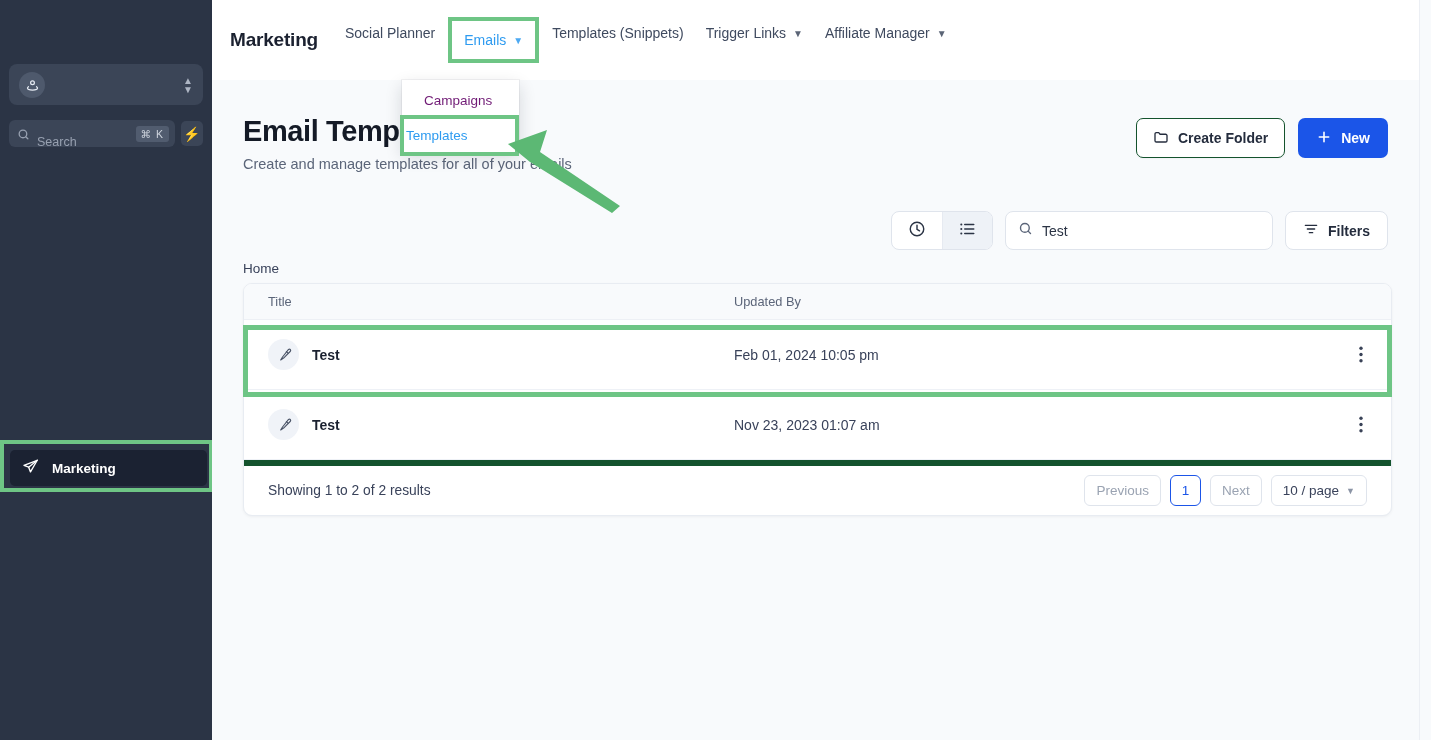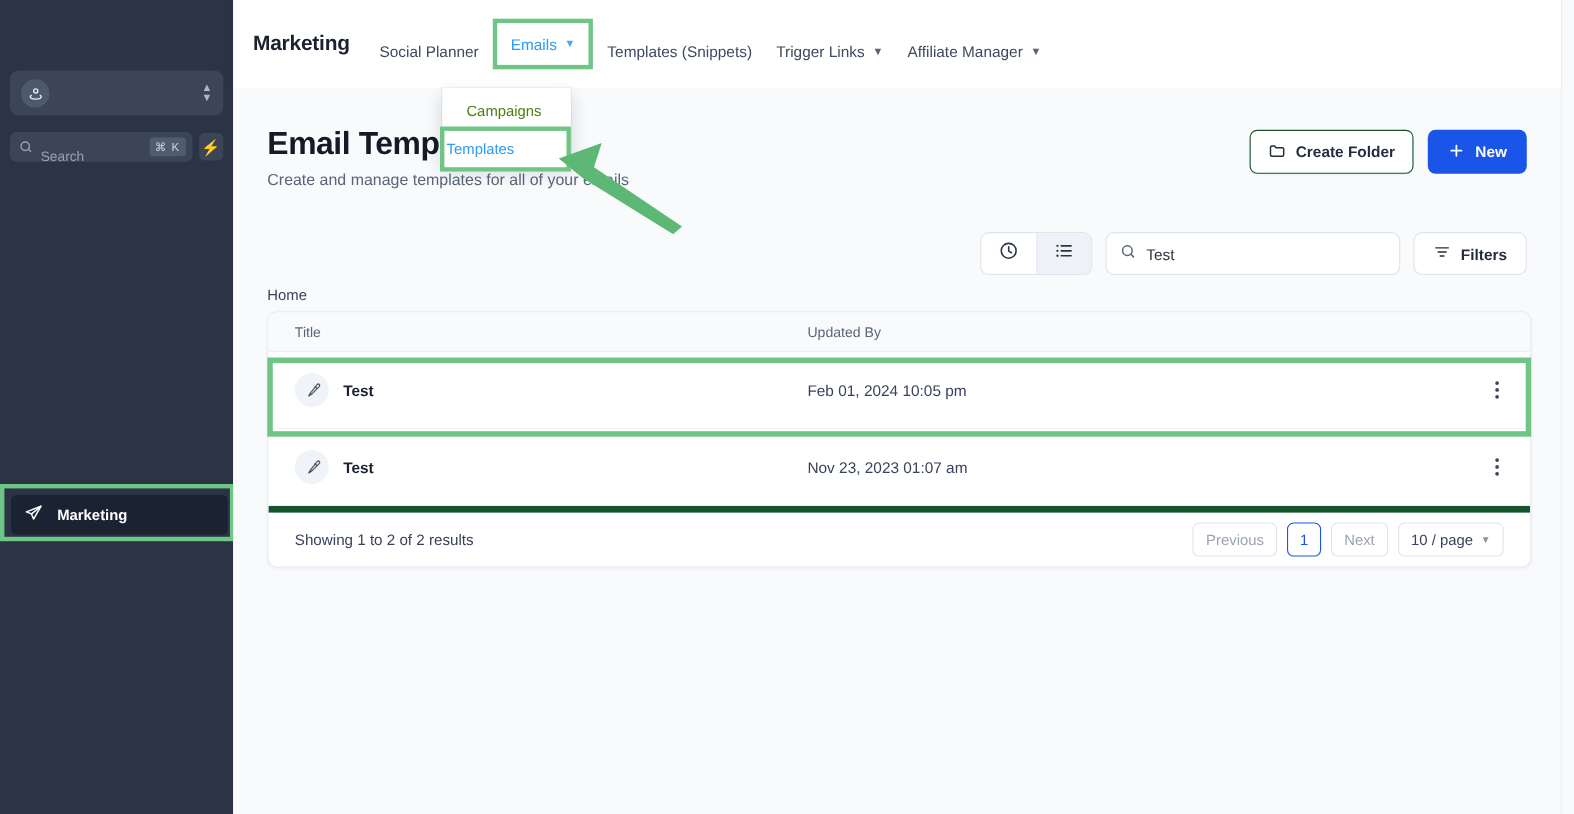--- a/index.html
+++ b/index.html
@@ -92,21 +92,21 @@
     width: 1207px; height: 80px;
     background: #ffffff;
     box-shadow: 0 1px 3px rgba(16,24,40,.07);
     display: flex; align-items: center;
   }
   .brand {
     margin-left: 18px;
     font-size: 19px; font-weight: bold; color: #1b2130;
     letter-spacing: -.2px;
   }
-  .navtabs { display: flex; align-items: flex-end; margin-left: 16px; }
+  .navtabs { display: flex; align-items: flex-start; margin-left: 16px; }
   .navtab {
     font-size: 14px; color: #3f4a5f;
     padding: 8px 11px;
     display: flex; align-items: center; gap: 7px;
     cursor: pointer; white-space: nowrap;
   }
   .navtab.active { color: #2e9bf0; }
   .navtab .chev { font-size: 10px; opacity: .85; }
   .tab-hl {
     border: 4px solid #6ec585;
@@ -117,21 +117,21 @@
   
   .dropdown {
     position: absolute; left: 402px; top: 80px;
     width: 117px;
     background: #fff;
     box-shadow: 0 6px 16px rgba(16,24,40,.16), 0 0 0 1px rgba(16,24,40,.05);
     z-index: 40;
     padding: 4px 0 0 0;
   }
   .dd-item {
-    font-size: 13.5px; color: #4d7c0f;
+    font-size: 13.5px; color: #701a75;
     padding: 9px 0 9px 22px;
     cursor: pointer;
     white-space: nowrap;
   }
   .dd-item.sel { color: #2e9bf0; }
   .dd-hl {
     position: absolute; left: -2px; top: 35px;
     width: 119px; height: 41px;
     border: 4px solid #6ec585;
     background: #fff;

